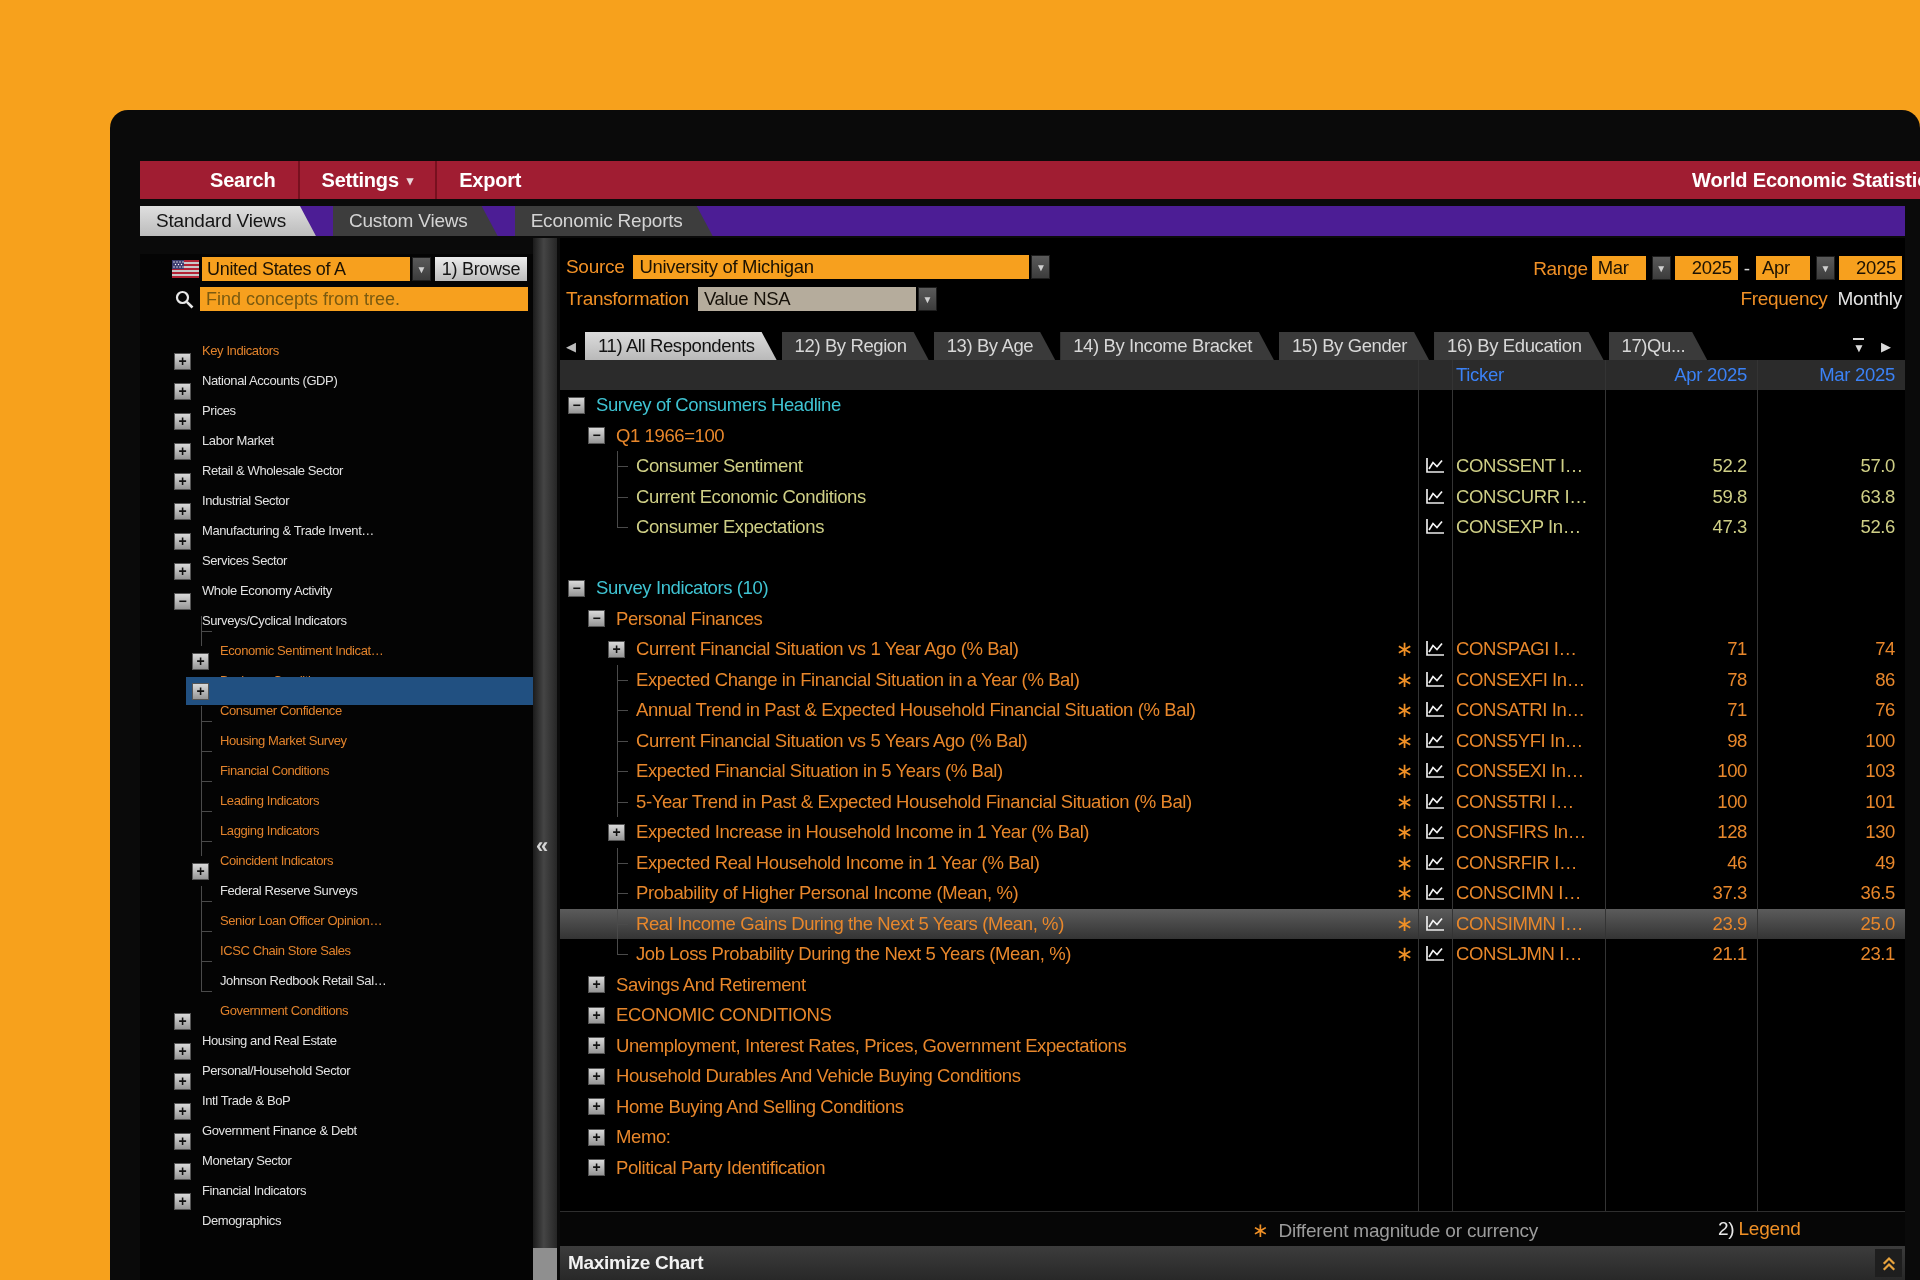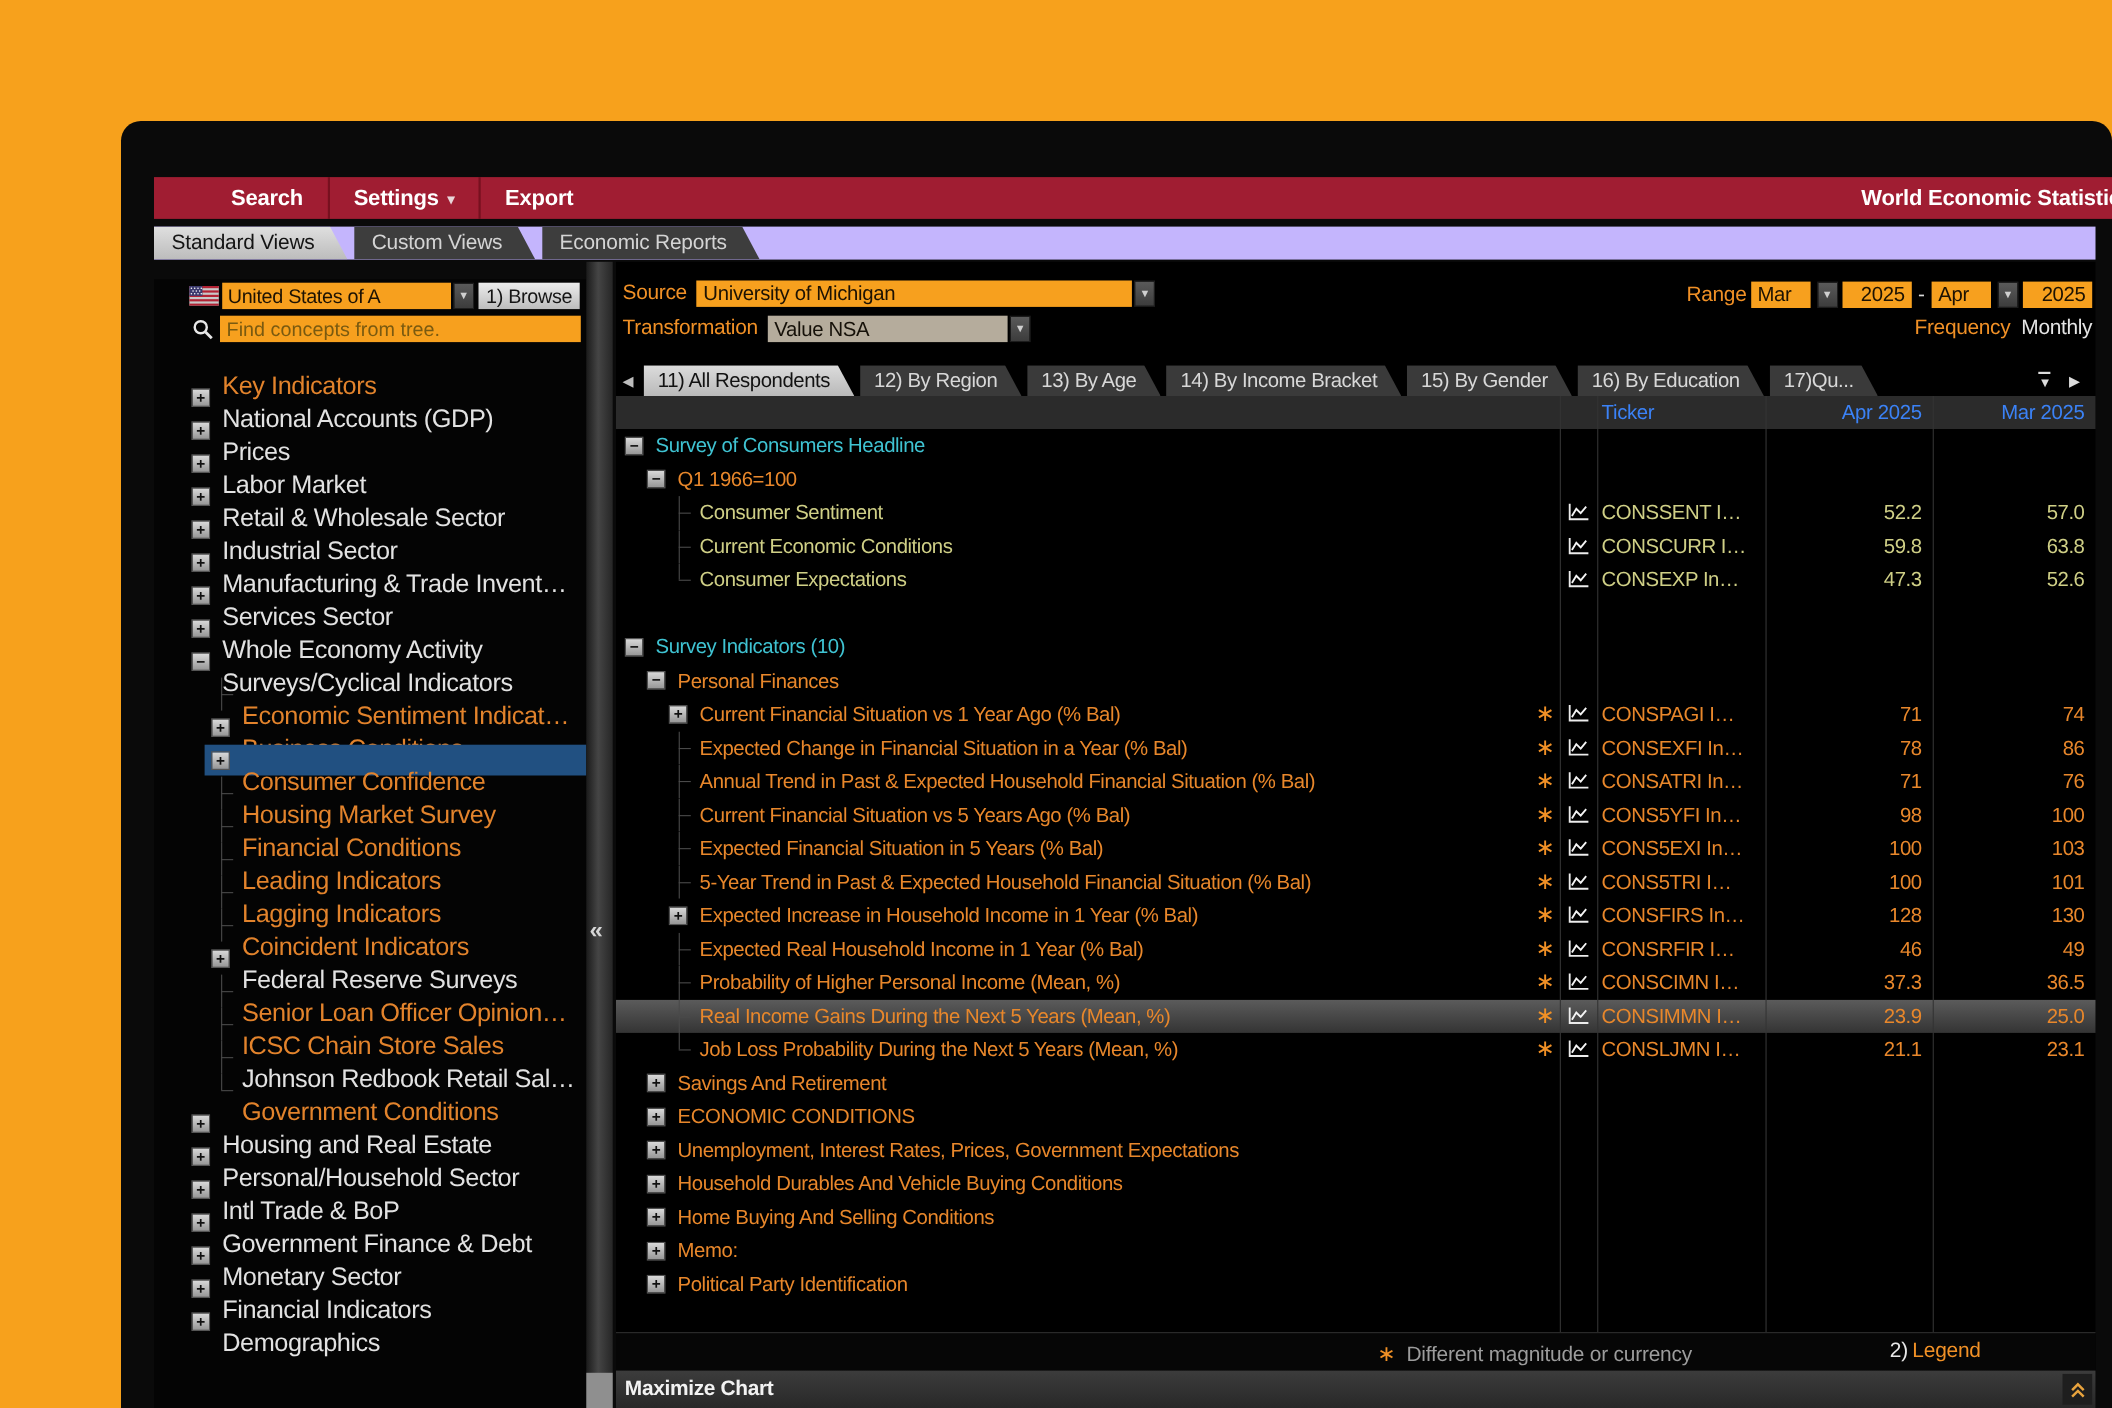--- a/index.html
+++ b/index.html
@@ -9,21 +9,21 @@
           border-radius:18px 18px 0 0;overflow:hidden;}
   
   .menubar{position:absolute;left:30px;top:51px;width:1765px;height:38px;background:#A01D32;
            display:flex;align-items:center;padding-left:48px;}
   .menu-item{height:100%;display:flex;align-items:center;padding:0 22px;color:#fff;font-weight:700;
              font-size:20px;letter-spacing:-0.2px;cursor:default;}
   .menu-item .caret{font-size:13px;margin-left:8px;color:#e9d6da;}
   .menu-sep{width:2px;height:100%;background:#77101F;}
   .menu-title{margin-left:auto;padding-right:14px;color:#fff;font-weight:700;font-size:20px;letter-spacing:-0.2px;}
   
-  .toptabs{position:absolute;left:30px;top:96px;width:1765px;height:30px;display:flex;gap:6px;background:#c4b5fd;}
+  .toptabs{position:absolute;left:30px;top:96px;width:1765px;height:30px;display:flex;gap:17px;background:#4c1d95;}
   .ttab{height:30px;padding:0 30px 0 16px;display:flex;align-items:center;font-size:19px;color:#D4D4D4;
         background:#3D3D3D;clip-path:polygon(0 0,calc(100% - 16px) 0,100% 100%,0 100%);letter-spacing:-0.2px;}
   .ttab.active{background:linear-gradient(#DFDFDF,#BCBCBC);color:#141414;}
   
   .sidebar{position:absolute;left:30px;top:144px;width:393px;height:1042px;background:#040404;}
   .side-row{position:absolute;left:0;width:100%;height:26px;display:flex;align-items:center;}
   .flag{margin-left:32px;width:27px;height:18px;flex:none;}
   .country-select{margin-left:3px;width:208px;height:24px;background:#F7A01E;color:#1c1203;font-size:18px;
                   display:flex;align-items:center;padding:0 5px;box-sizing:border-box;letter-spacing:-0.3px;white-space:nowrap;overflow:hidden;}
   .caretbtn{width:19px;height:24px;margin-left:2px;background:linear-gradient(#5a5a5a,#3c3c3c);border:1px solid #1d1d1d;
@@ -34,21 +34,21 @@
   .search-input{margin-left:5px;width:328px;height:24px;background:#F7A01E;border:none;outline:none;
                 font-family:"Liberation Sans",sans-serif;font-size:18px;color:#5d4307;padding:0 6px;box-sizing:border-box;}
   .search-input::placeholder{color:#7a5a10;opacity:1;}
   .tree{position:absolute;left:0;top:62px;width:100%;}
   .trow{position:relative;height:30px;display:flex;align-items:center;}
   .trow.selected::before{content:"";position:absolute;left:46px;right:0;top:1px;bottom:1px;background:#215081;}
   .trow>*{position:relative;}
   .tsp0{width:34px;flex:none;}
   .tsp1{width:52px;flex:none;}
   .tgap{width:28px;flex:none;}
-  .tlabel{font-size:23px;letter-spacing:-0.4px;white-space:nowrap;margin-top:38px;}
+  .tlabel{font-size:13px;letter-spacing:-0.4px;white-space:nowrap;margin-top:38px;}
   .t-white{color:#E2E2E2;}
   .t-orange{color:#E2832C;}
   
   .pm{flex:none;width:17px;height:17px;margin-right:11px;background:linear-gradient(#d9d9d9,#969696);
       border:1px solid #555;color:#101010;font-weight:700;font-size:14px;line-height:14px;text-align:center;
       box-sizing:border-box;}
   
   .conn{position:relative;width:24px;margin-right:4px;flex:none;align-self:stretch;}
   .conn::before{content:"";position:absolute;left:9px;top:0;height:100%;border-left:1px solid #4a4a4a;}
   .conn.end::before{height:50%;}

